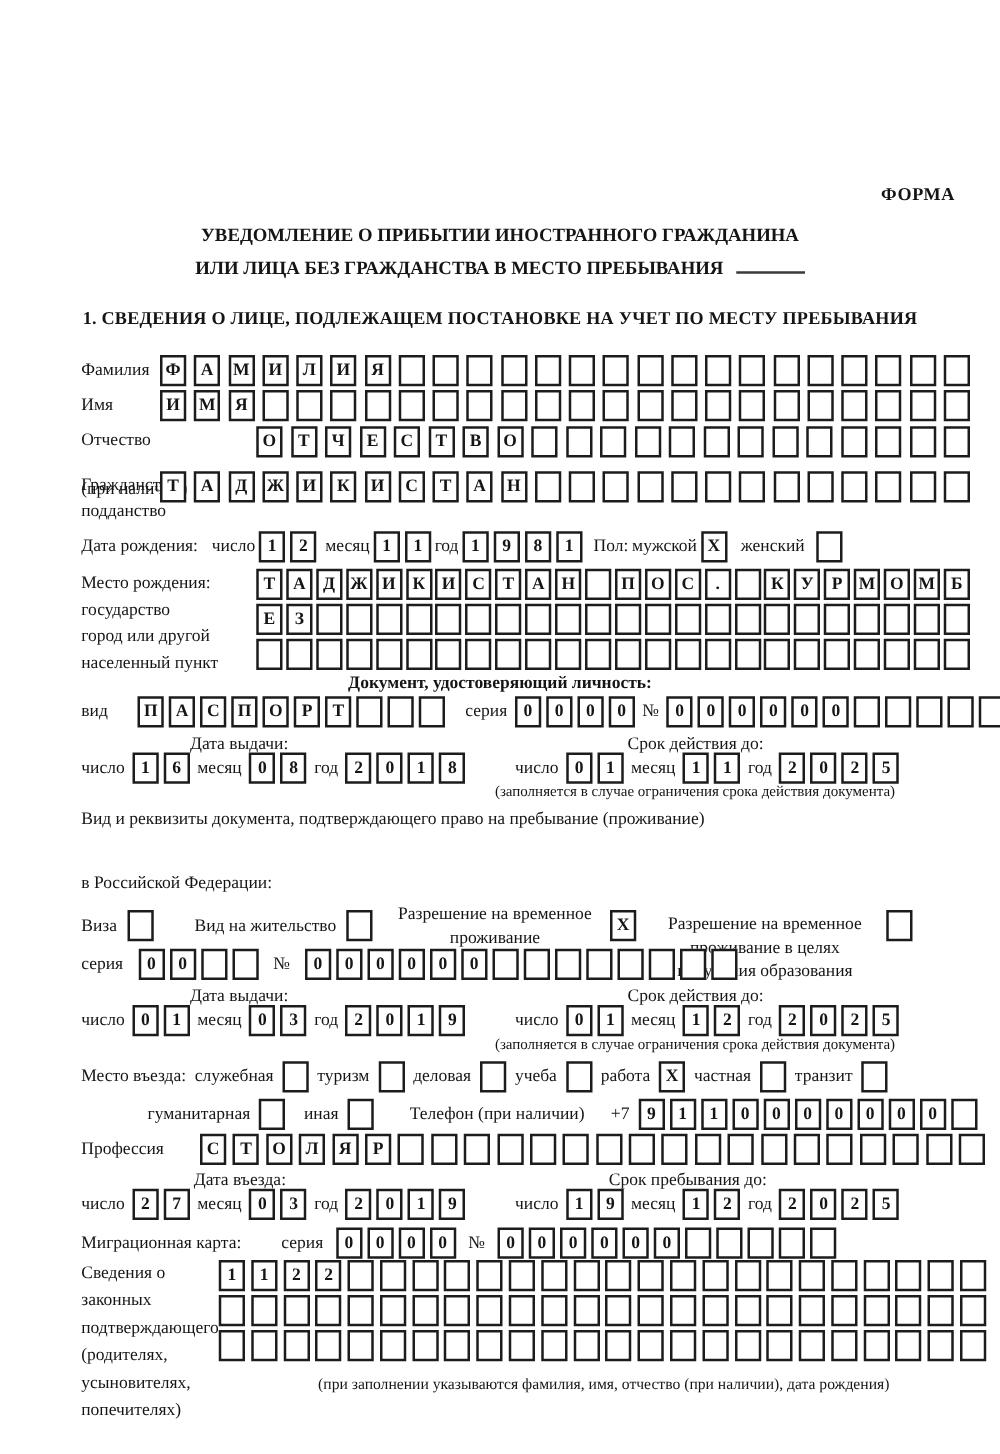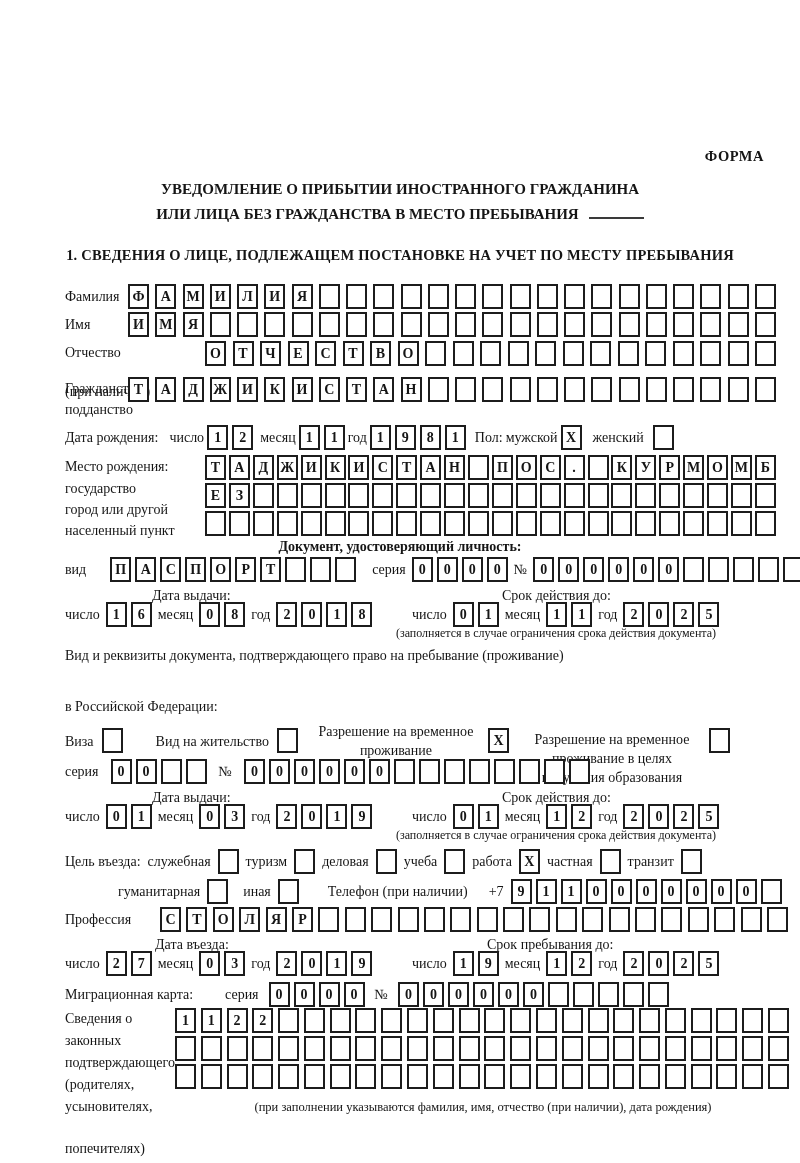--- a/index.html
+++ b/index.html
@@ -433,21 +433,21 @@
     <div class="cellgroup">
         <div class="cell">2</div>
         <div class="cell">0</div>
         <div class="cell">2</div>
         <div class="cell">5</div>
       </div>
   </div>
   <div class="abs small center" style="left:340px; top:828px; width:432px;">(заполняется в случае ограничения срока действия документа)</div>
 
   <div class="abs flexrow" style="left:65px; top:849px; gap:7px;">
-    <span class="lbl">Цель въезда:</span>
+    <span class="lbl">Место въезда:</span>
     <span class="lbl">служебная</span>
     <div class="cellgroup">
         <div class="cell"></div>
       </div>
     <span class="lbl">туризм</span>
     <div class="cellgroup">
         <div class="cell"></div>
       </div>
     <span class="lbl">деловая</span>
     <div class="cellgroup">
@@ -590,21 +590,21 @@
         <div class="cell"></div>
         <div class="cell"></div>
       </div>
   </div>
 
   <span class="abs lbl" style="left:65px; top:1011px;">Сведения о</span>
   <span class="abs lbl" style="left:65px; top:1033px;">законных</span>
   <span class="abs lbl" style="left:65px; top:1055px;">подтверждающего</span>
   <span class="abs lbl" style="left:65px; top:1077px;">(родителях,</span>
   <span class="abs lbl" style="left:65px; top:1099px;">усыновителях,</span>
-  <span class="abs lbl" style="left:65px; top:1121px;margin-top:20px;">попечителях)</span>
+  <span class="abs lbl" style="left:65px; top:1121px;">попечителях)</span>
 
   <div class="abs cellrow" style="left:175px; top:1008px; width:614px;">
       <div class="cell">1</div>
       <div class="cell">1</div>
       <div class="cell">2</div>
       <div class="cell">2</div>
       <div class="cell"></div>
       <div class="cell"></div>
       <div class="cell"></div>
       <div class="cell"></div>

